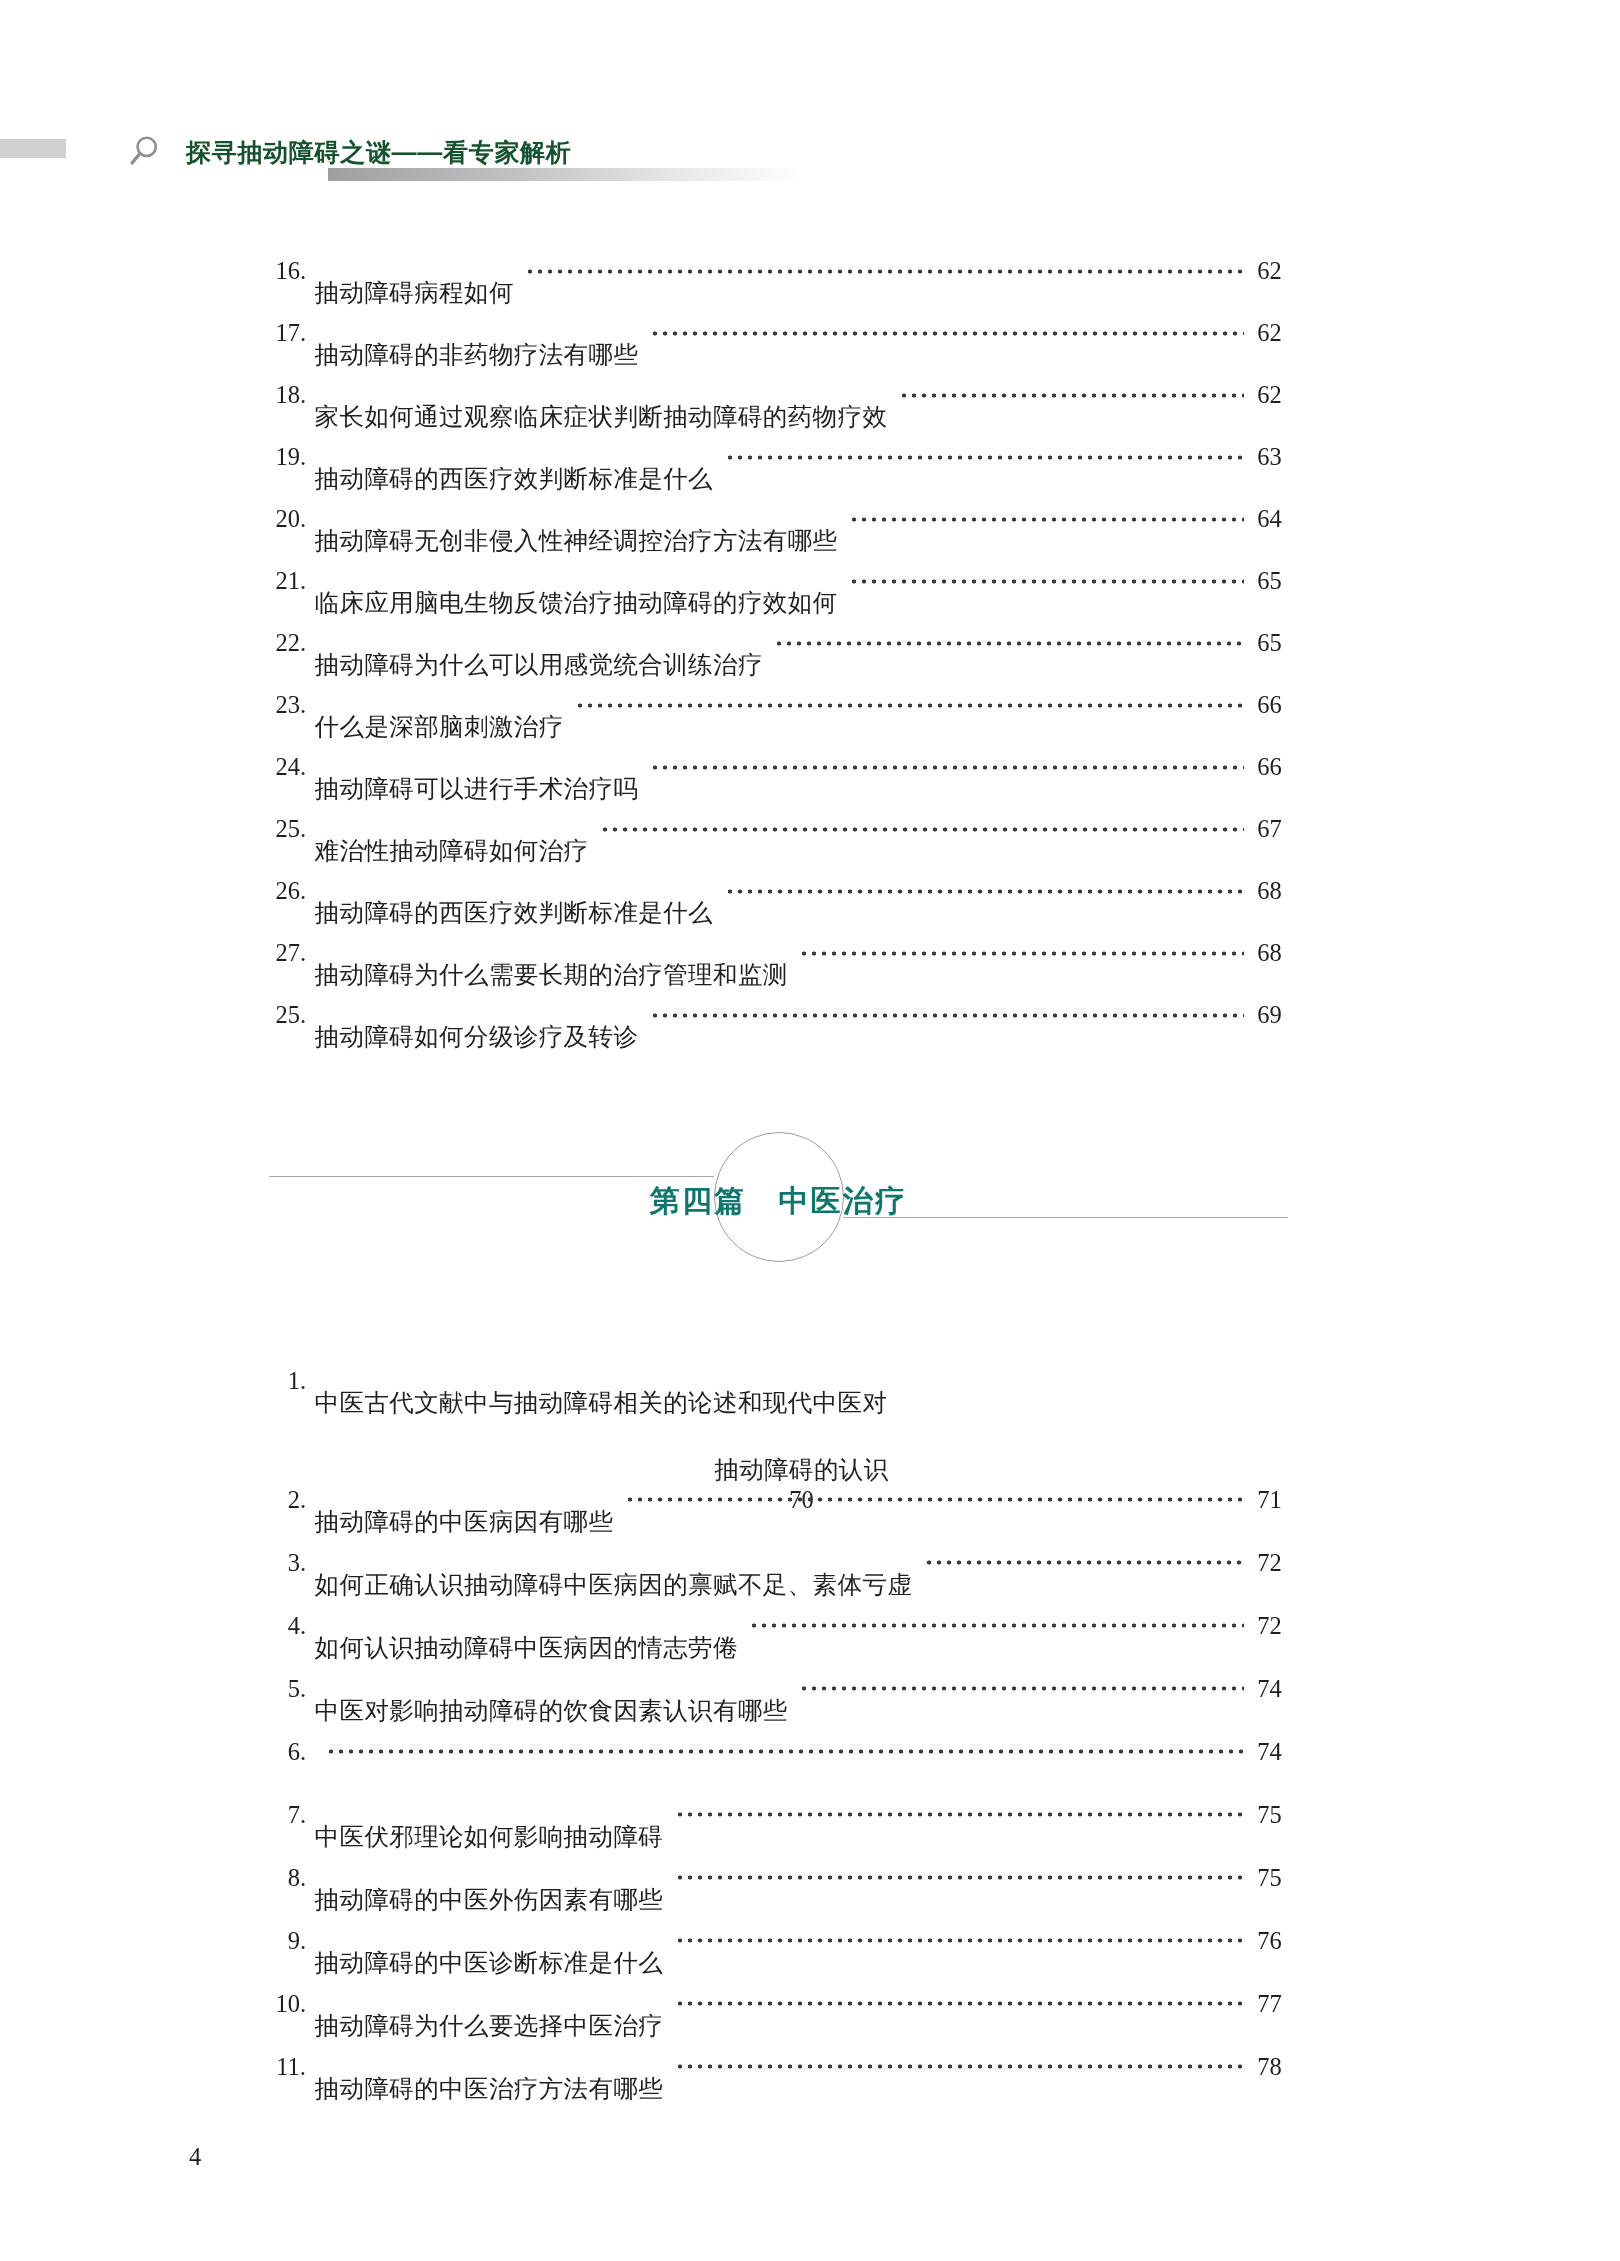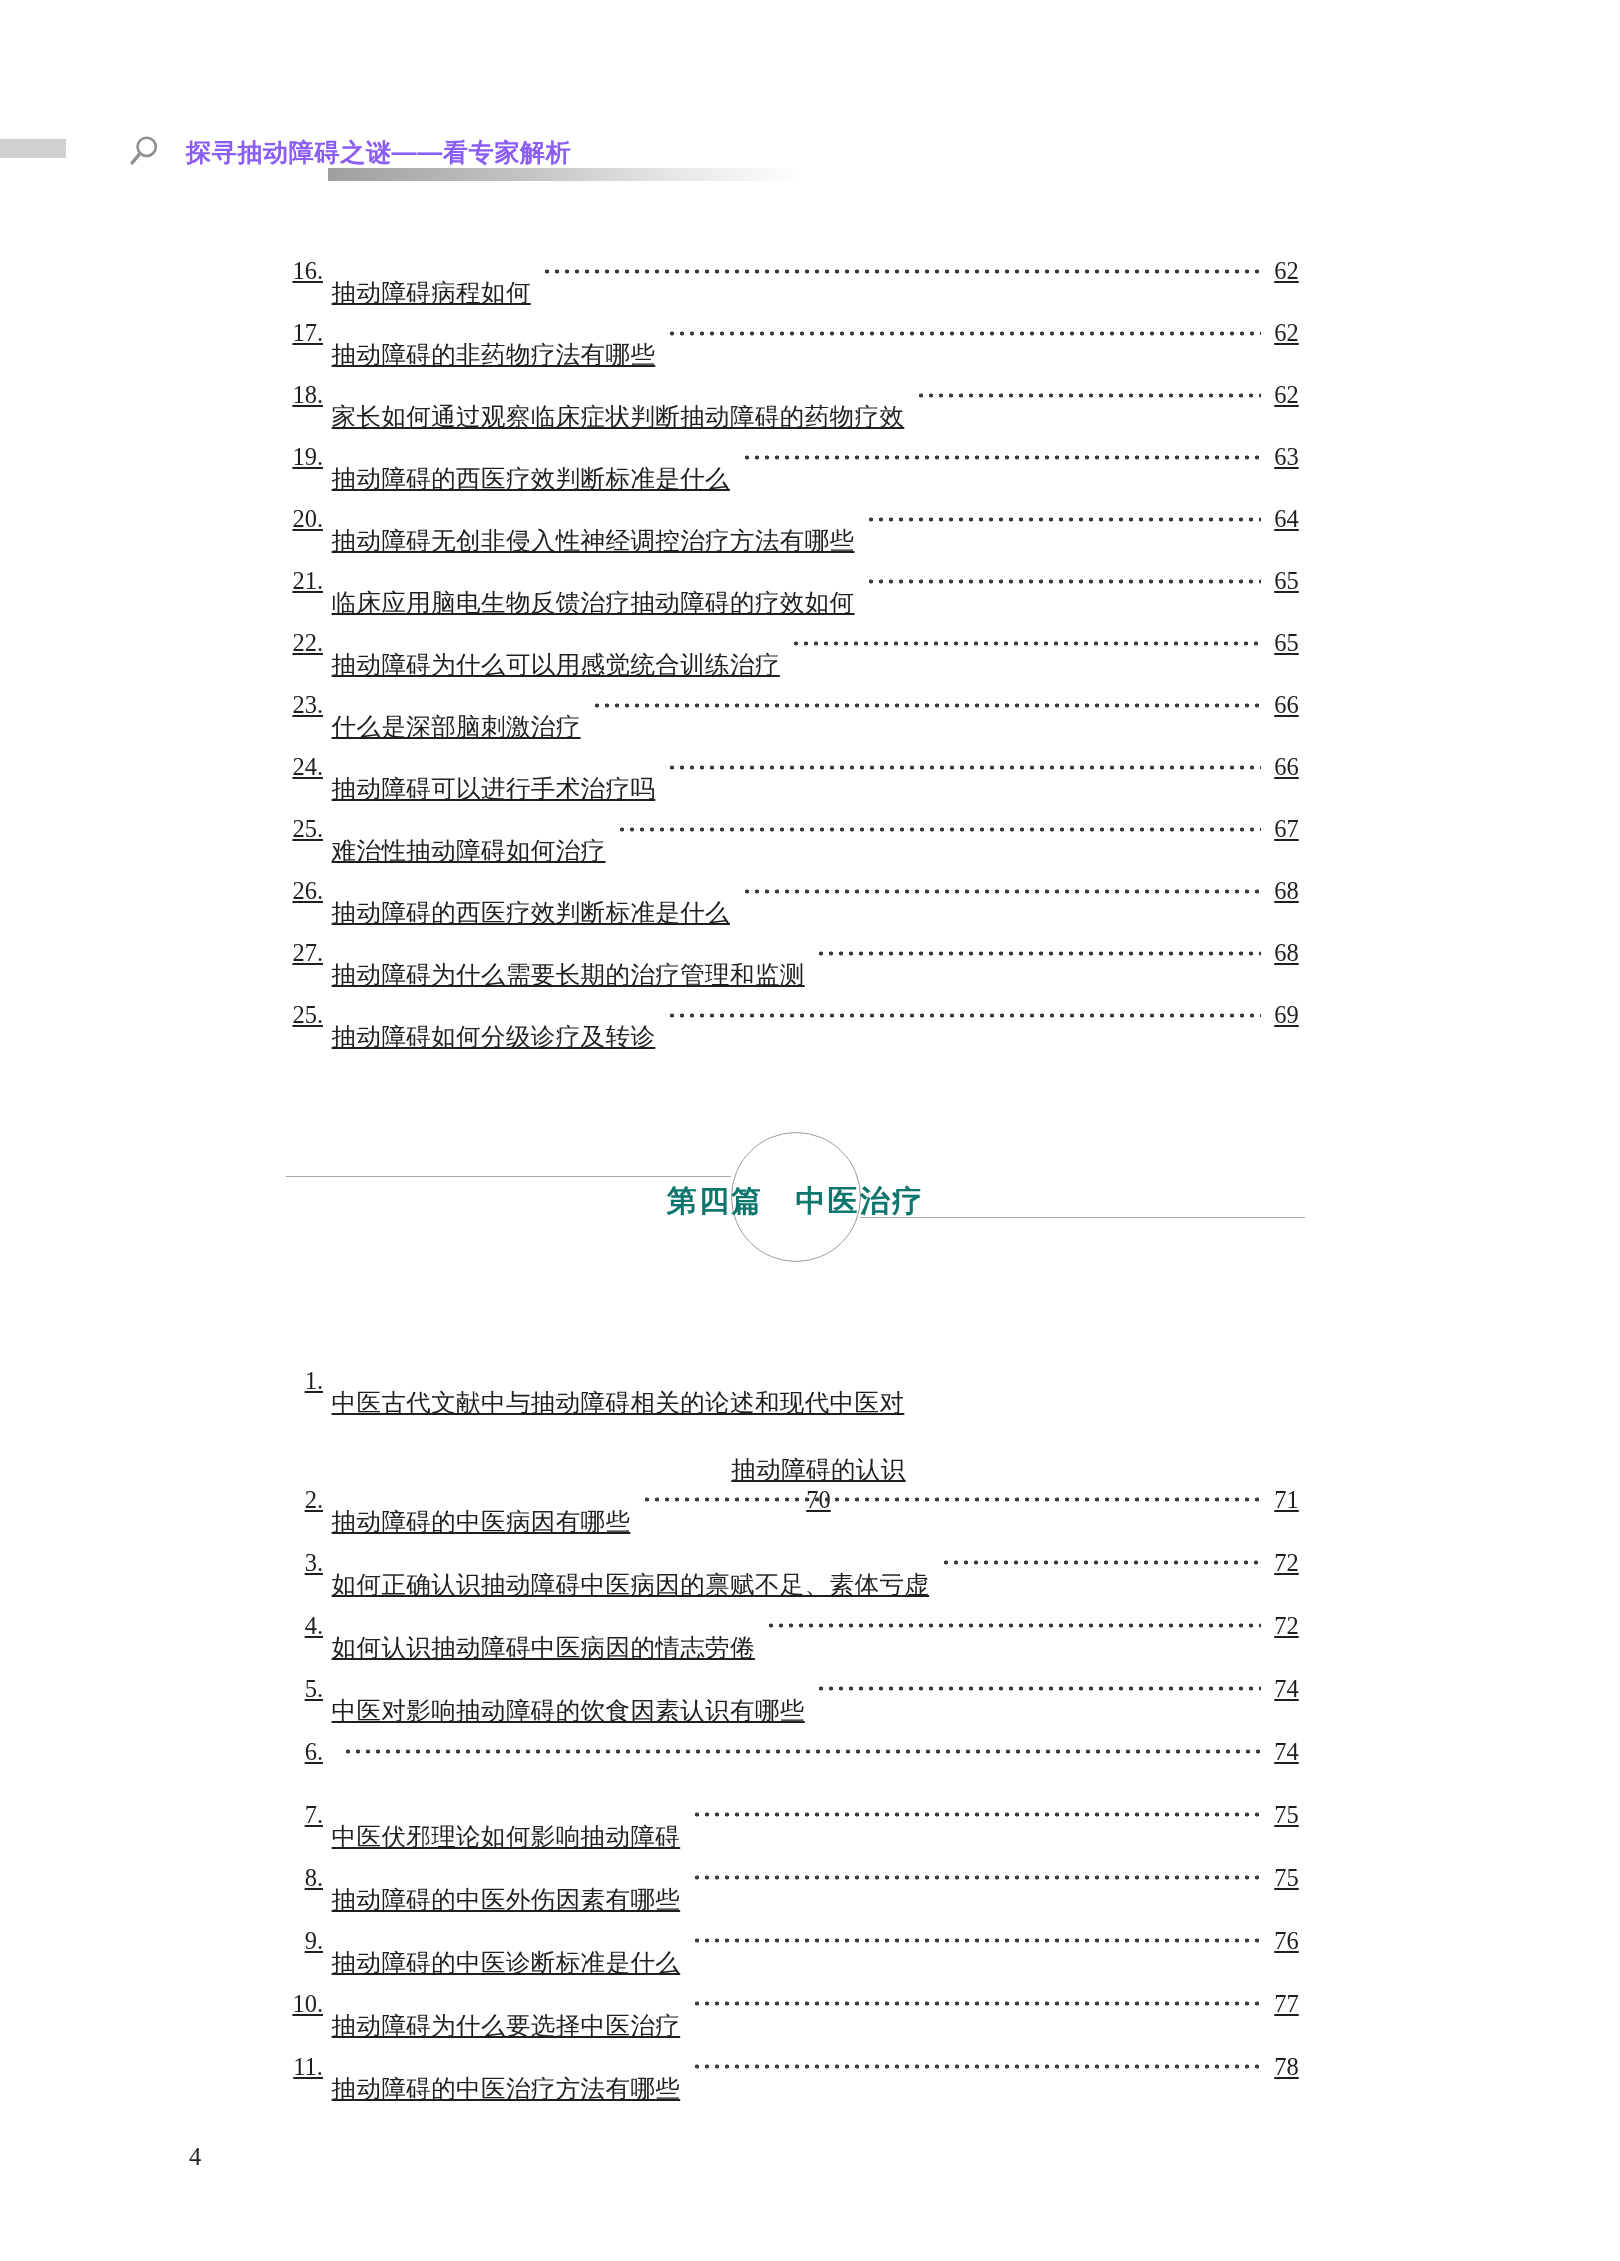--- a/index.html
+++ b/index.html
@@ -11,30 +11,30 @@
   }
   .page { position: relative; width: 1620px; height: 2261px; overflow: hidden; background: #fff; }
 
   
   .header { position: absolute; top: 133px; left: 0; width: 100%; height: 50px; }
   .header-strip { position: absolute; left: 0; top: 5.8px; width: 66px; height: 19px; background: #d0d0d0; }
   .header-icon { position: absolute; left: 127px; top: 0px; width: 35px; height: 35px; }
   .header-title {
     position: absolute; left: 186px; top: 2.9px;
     font-family: "Liberation Sans", "DejaVu Sans", sans-serif;
-    font-weight: 700; font-size: 25px; letter-spacing: 0.7px; color: #8b5cf6;
+    font-weight: 700; font-size: 25px; letter-spacing: 0.7px; color: #14532d;
     white-space: nowrap;
   }
   .header-bar {
     position: absolute; left: 328px; top: 35px; height: 13px; width: 475px;
     background: linear-gradient(to right, #9f9f9f 0%, #c2c2c2 40%, #e6e6e6 72%, rgba(255,255,255,0) 100%);
   }
 
   
-  .content { position: absolute; left: 286px; top: 0; width: 1019px; padding-top: 240px; text-decoration: underline; }
+  .content { position: absolute; left: 269px; top: 0; width: 1019px; padding-top: 240px; }
 
   .toc-row { display: flex; align-items: center; height: 62px; font-size: 24.5px; }
   .list2 .toc-row { height: 63px; }
   .num { flex: none; width: 37px; text-align: right; margin-right: 8.6px; }
   .title { flex: none; white-space: nowrap; letter-spacing: 0.4px; margin-top: 43px; }
   .dots {
     flex: 1; min-width: 17.3px; height: 29px; margin: 0 7.2px 0 11.5px;
     background-image: radial-gradient(circle, #3c3c3c 1.9px, rgba(0,0,0,0) 2.2px);
     background-size: 10px 29px; background-repeat: repeat-x; background-position: left center;
   }

